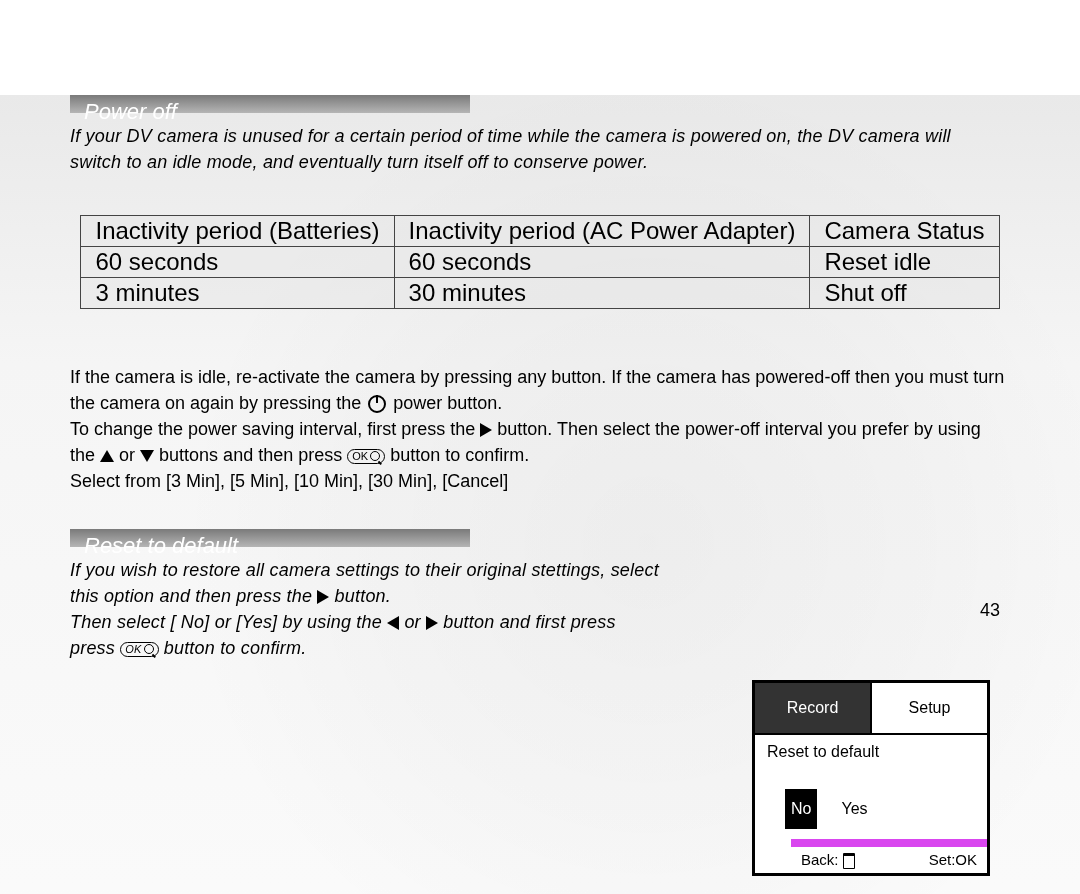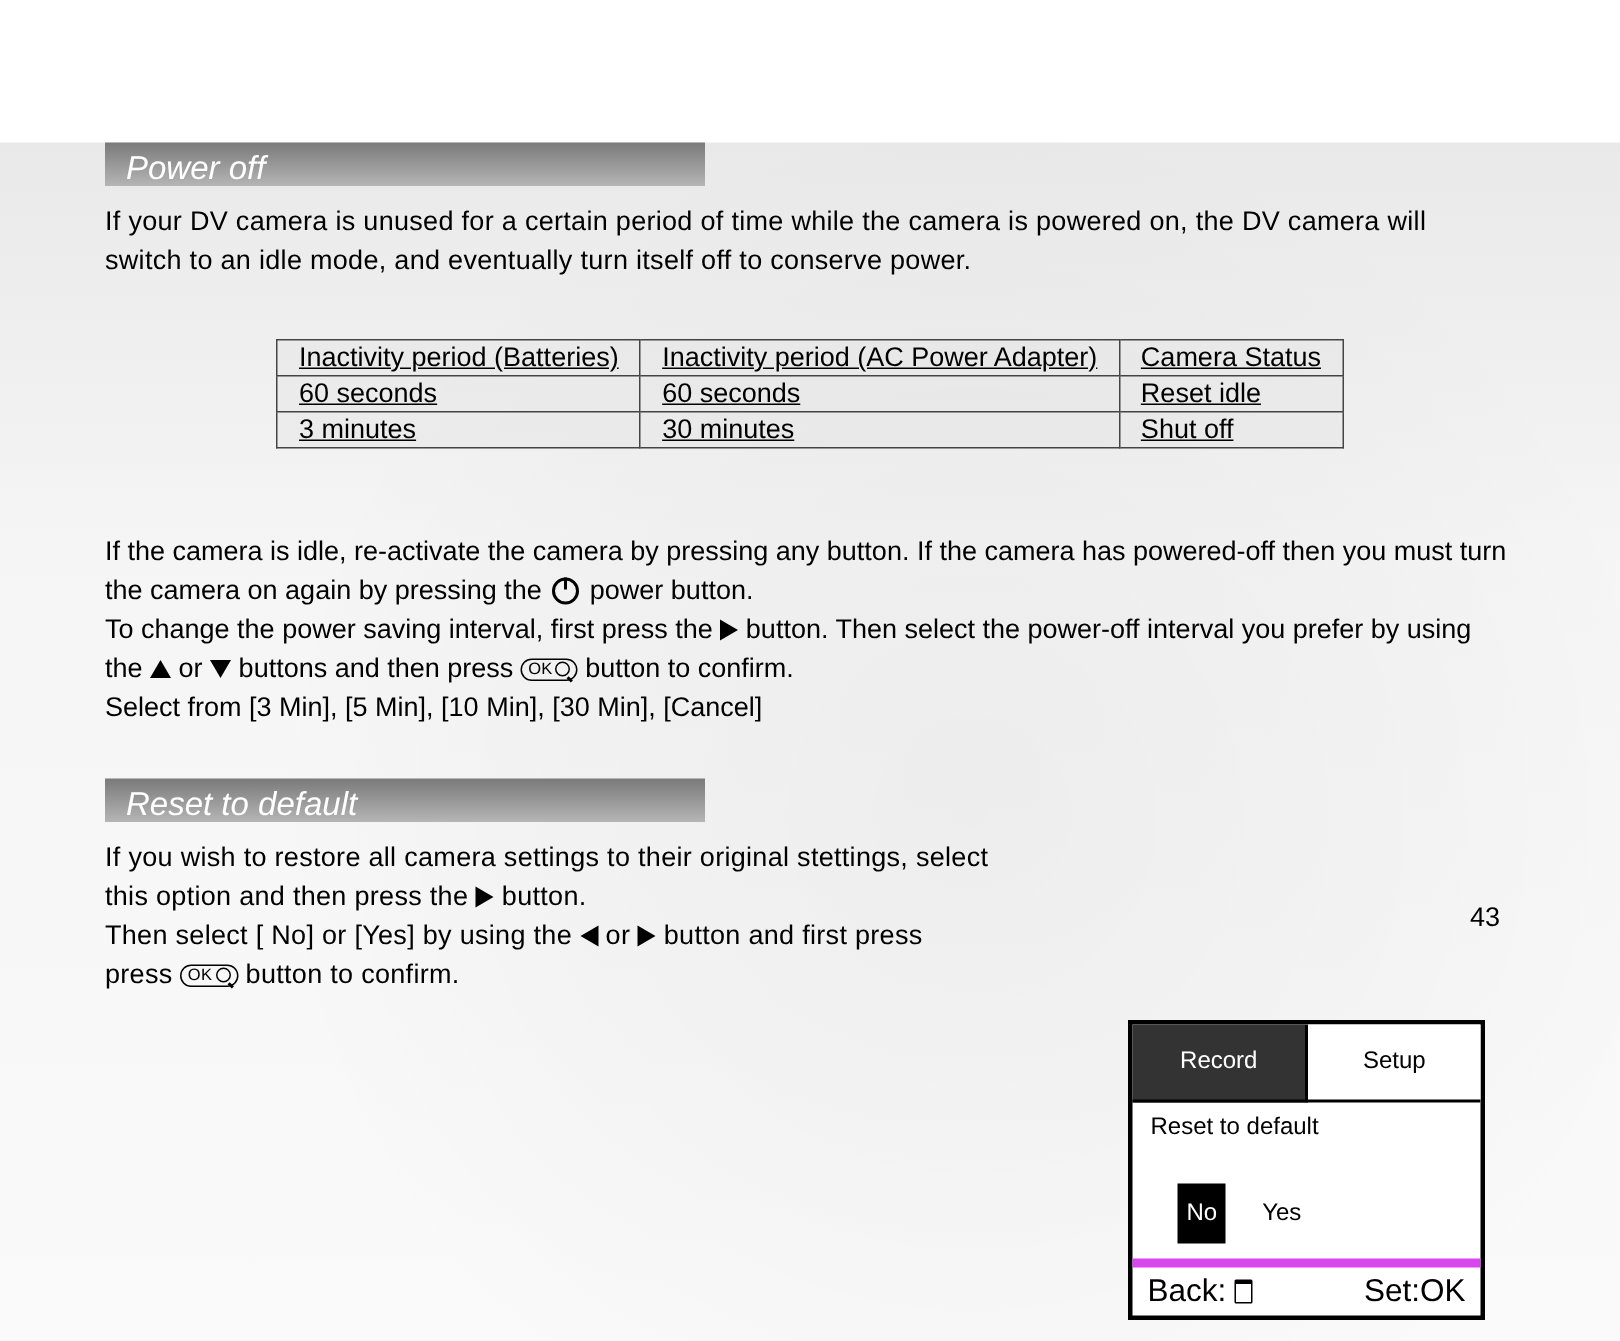--- a/index.html
+++ b/index.html
@@ -23,41 +23,41 @@
     position:absolute; inset:0;
     background:
       radial-gradient(circle at 60% 50%, rgba(0,0,0,0.04) 0%, rgba(0,0,0,0.02) 35%, rgba(0,0,0,0.0) 60%) ,
       linear-gradient(#e9e9e9,#f5f5f5 30%,#fbfbfb 100%);
     z-index:0;
   }
   .content { position:relative; z-index:1; }
   .section-header {
     margin: 95px 0 0 70px;
     width: 400px;
-    height: 29px;
+    height: 18px;
     background: linear-gradient(#7a7a7a,#b5b5b5);
     color: #fff;
     font-style: italic;
     font-size: 22px;
     line-height: 34px;
     padding-left: 14px;
     box-sizing: border-box;
   }
   .section-header.small-top { margin-top: 35px; }
   .para {
     margin: 10px 80px 0 70px;
     font-size: 18px;
     line-height: 26px;
     letter-spacing: 0.2px;
+    font-style: italic;
   }
   table.inact {
     margin: 40px auto 0 auto;
     border-collapse: collapse;
-    font-size: 18px;
-    text-decoration: underline;
+    font-size: 24px;
   }
   table.inact td {
     border: 1px solid #444;
     padding: 1px 14px;
     background: rgba(230,230,230,0.5);
   }
   .para-block {
     margin: 55px 70px 0 70px;
     font-size: 18px;
     line-height: 26px;
@@ -109,21 +109,21 @@
   }
   .lcd .tab.inactive { background:#333; color:#fff; }
   .lcd .tab.active   { background:#fff; color:#000; border-left:2px solid #000;}
   .lcd .body { padding:8px 12px 4px 12px; }
   .lcd .title-row { margin-bottom:28px; }
   .lcd .options { display:flex; gap:18px; margin-bottom:6px; padding-left:18px;}
   .lcd .opt { padding:11px 6px; }
   .lcd .opt.sel { background:#000; color:#fff; }
   .lcd .footer {
     display:flex; justify-content:space-between;
-    border-top:6px solid #d946ef; padding:4px 10px; font-size:21px;
+    border-top:8px solid #d946ef; padding:4px 10px; font-size:15px;margin-left:36px;
   }
   .trash {
     display:inline-block; width:10px;height:12px;border:1.2px solid #000;border-top:3px solid #000;
     vertical-align:middle; border-radius:1px;
   }
 
   .page-num {
     position:absolute; right:80px; bottom:40px; font-size:18px;
   }
 </style>

